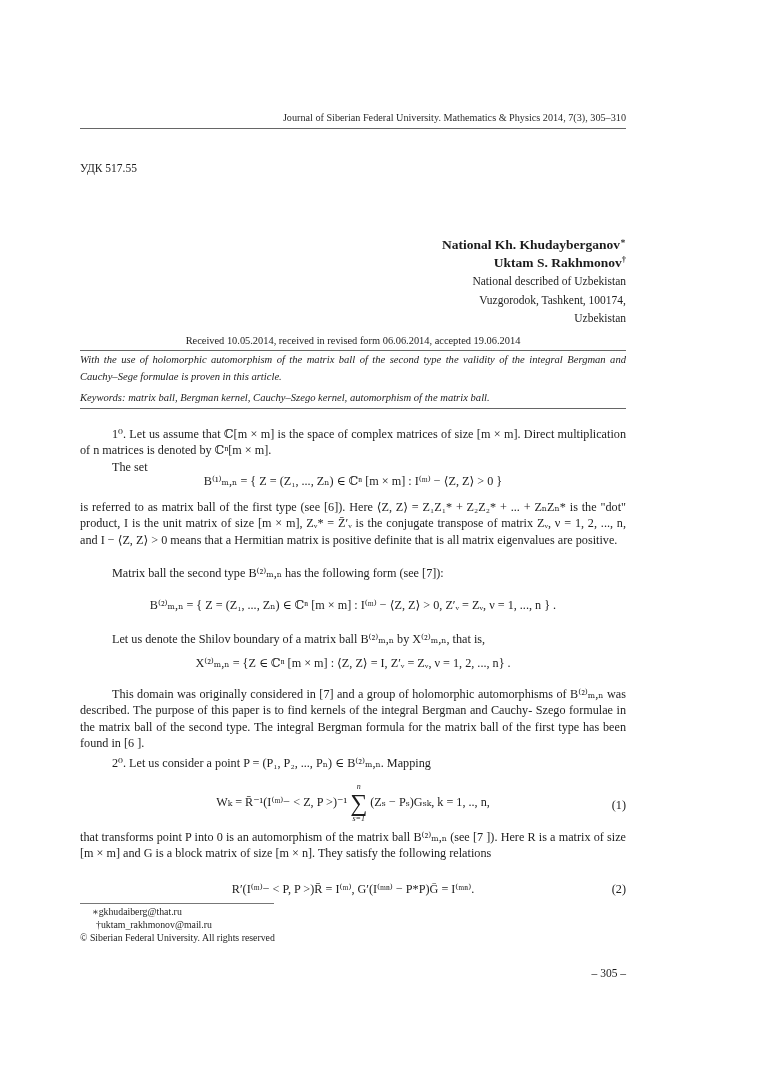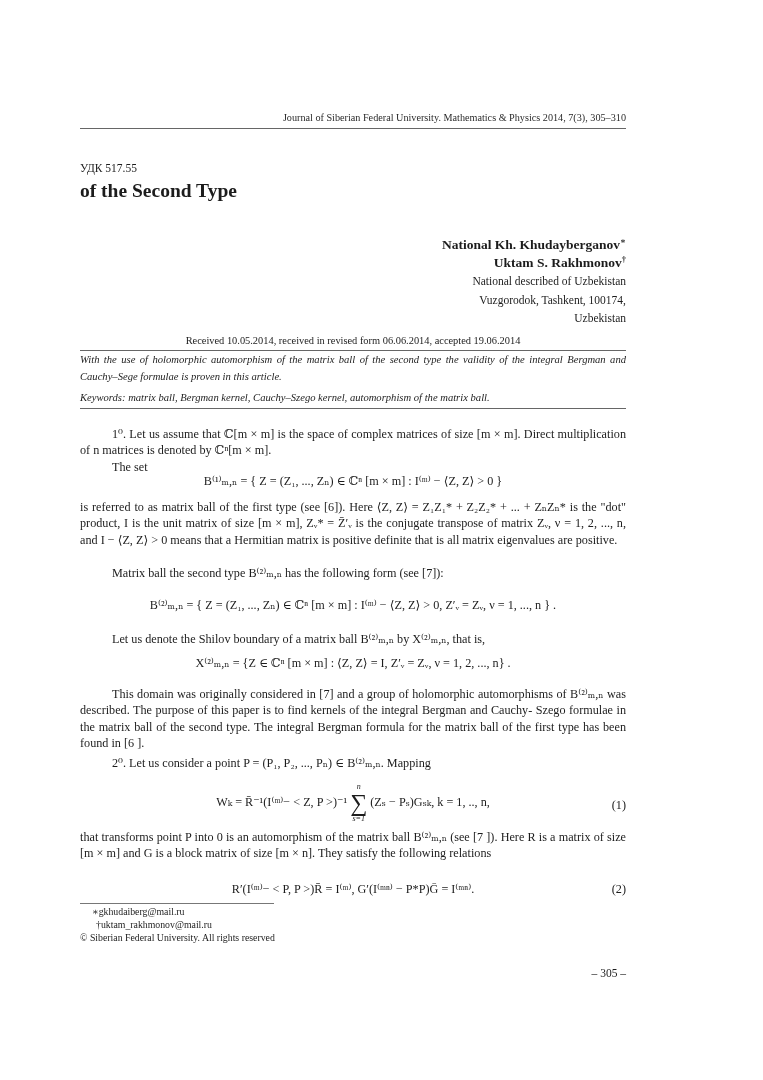--- a/index.html
+++ b/index.html
@@ -29,21 +29,20 @@
   .pageno { left:80px; top:1000px; width:546px; text-align:right; font-size:11.5px; }
 </style>
 </head>
 <body>
 
 <div class="abs running-head">Journal of Siberian Federal University. Mathematics &amp; Physics 2014, 7(3), 305–310</div>
 <div class="abs rule-top"></div>
 
 <div class="abs udc">УДК 517.55</div>
 <div class="abs title">
-  <div>of the Second Type</div>
 </div>
 
 <div class="abs authors">
   <div><span>National Kh. Khudayberganov</span><sup>∗</sup></div>
   <div><span>Uktam S. Rakhmonov</span><sup>†</sup></div>
 </div>
 <div class="abs affil">
   <div>National described of Uzbekistan</div>
   <div>Vuzgorodok, Tashkent, 100174,</div>
   <div>Uzbekistan</div>
@@ -78,17 +77,17 @@
   </span>
   <span>(Zₛ − Pₛ)Gₛₖ, k = 1, .., n,</span>
 </div>
 <div class="abs eqnum" style="top:798px">(1)</div>
 
 <div class="abs body" style="top:829px">that transforms point P into 0 is an automorphism of the matrix ball B⁽²⁾ₘ,ₙ (see [7 ]). Here R is a matrix of size [m × m] and G is a block matrix of size [m × n]. They satisfy the following relations</div>
 <div class="abs eq" style="top:882px">R′(I⁽ᵐ⁾− &lt; P, P &gt;)R̄ = I⁽ᵐ⁾,   G′(I⁽ᵐⁿ⁾ − P*P)Ḡ = I⁽ᵐⁿ⁾.</div>
 <div class="abs eqnum" style="top:882px">(2)</div>
 
 <div class="abs foot-rule" style="top:903px"></div>
-<div class="abs foot" style="top:906px; left:92px">∗gkhudaiberg@mail.ru</div>
+<div class="abs foot" style="top:906px; left:92px">∗gkhudaiberg@that.ru</div>
 <div class="abs foot" style="top:919px; left:96px">†uktam_rakhmonov@mail.ru</div>
 <div class="abs foot" style="top:932px">© Siberian Federal University. All rights reserved</div>
 
 <div class="abs pageno" style="top:967px">– 305 –</div>
 
 </body></html>

